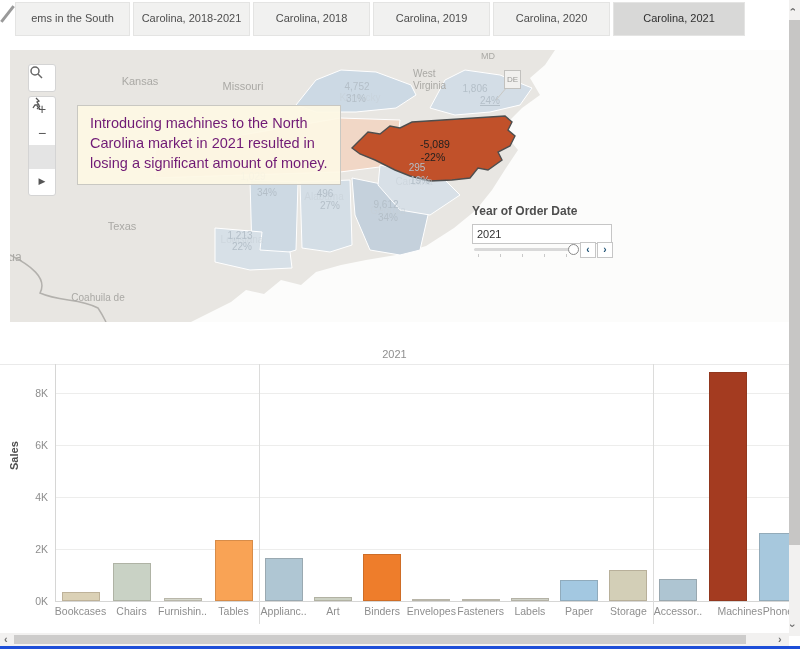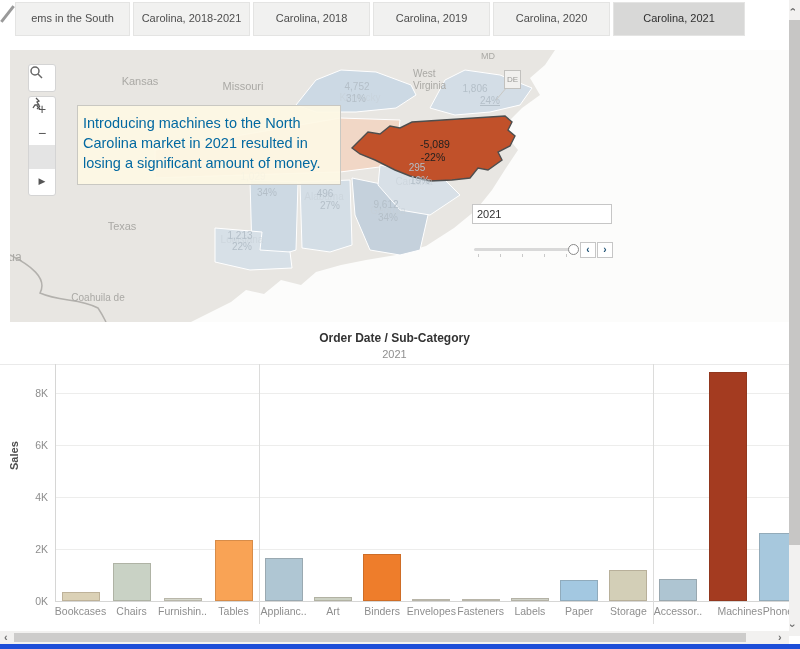--- a/index.html
+++ b/index.html
@@ -1,36 +1,36 @@
 <!DOCTYPE html>
 <html><head>
 <meta charset="utf-8">
 <style>
   html,body{margin:0;padding:0;background:#fff;}
   #app{position:relative;width:800px;height:649px;background:#fff;overflow:hidden;
-       font-family:"Liberation Sans",sans-serif;border-bottom:5px solid #1d4ed8;box-sizing:border-box;}
+       font-family:"Liberation Sans",sans-serif;border-bottom:3px solid #1d4ed8;box-sizing:border-box;}
   
   #tabbar{position:absolute;left:0;top:0;width:789px;height:40px;background:#fff;}
   .tab{position:relative;display:inline-block;height:32px;margin-right:3px;background:#f1f1f0;
        border:1px solid #e4e4e3;font-size:11px;color:#4e4e4e;text-align:center;line-height:30px;
        vertical-align:top;overflow:hidden;white-space:nowrap;}
   .tab.active{background:#d8d8d7;color:#2f2f2f;}
   #tab-slash{position:absolute;left:6px;top:4px;width:3px;height:20px;background:#9a9a9a;transform:rotate(38deg);}
   
   #map{position:absolute;left:10px;top:50px;width:780px;height:272px;background:#fcfcfb;overflow:hidden;}
   #map svg{position:absolute;left:0;top:0;}
   .map-label{position:absolute;color:#aaa9a5;font-size:11px;transform:translateX(-50%);white-space:nowrap;z-index:2;}
   .map-label.small{font-size:9px;}
   .ghost{position:absolute;color:#c6cfd6;font-size:10px;transform:translateX(-50%);opacity:.55;z-index:2;white-space:nowrap;}
   .mv{position:absolute;color:#b4bfc8;font-size:10px;transform:translateX(-50%);z-index:3;white-space:nowrap;text-align:center;}
   .mv.dark{color:#1f1f1f;font-size:10.5px;}
   #de-box{position:absolute;left:494px;top:20px;width:15px;height:17px;border:1px solid #c2c1be;
           background:#f1f0ee;color:#9a9a97;font-size:8px;text-align:center;line-height:17px;z-index:2;}
   #annotation{position:absolute;left:67px;top:55px;width:264px;height:80px;background:rgba(253,248,228,0.93);
-          border:1px solid #c9c8c2;box-sizing:border-box;padding:7px 5px;font-size:14.5px;color:#0369a1;
+          border:1px solid #c9c8c2;box-sizing:border-box;padding:7px 12px;font-size:14.5px;color:#701a75;
           line-height:1.38;z-index:4;}
   
   .mtool{position:absolute;background:#fff;border:1px solid #d4d4d4;border-radius:3px;z-index:5;}
   #tool-search{left:18px;top:14px;width:26px;height:26px;}
   #tool-group{left:18px;top:46px;width:26px;height:98px;}
   .tcell{width:26px;height:24px;text-align:center;line-height:24px;color:#555;font-size:14px;cursor:pointer;}
   .tcell.sel{background:#e4e4e4;}
   .tcell svg{vertical-align:middle;}
   #attribution{position:absolute;left:2px;bottom:2px;background:rgba(255,255,255,0.85);padding:1px 5px;
           font-size:10px;color:#333;z-index:5;}
@@ -144,35 +144,35 @@
         <svg width="14" height="14" viewBox="0 0 14 14">
             <path d="M7,1 L10,4 L8,5 L10,8 L6,8 L4,11" fill="none" stroke="#555" stroke-width="1.3"></path>
             <path d="M8,9 l3,3 M11,9 l-3,3" stroke="#555" stroke-width="1.2"></path>
           </svg>
       </div>
       <div class="tcell" style="font-size:9px;">▶</div>
     </div>
 
 
     <div id="filter">
+      <div class="ftitle">Year of Order Date</div>
       <input type="text" value="2021" style="">
       <div class="slider">
         <div class="stick" style="left:4px;"></div>
           <div class="stick" style="left:26px;"></div>
         <div class="stick" style="left:48px;"></div>
           <div class="stick" style="left:70px;"></div>
         <div class="stick" style="left:92px;"></div>
         <div class="sknob"></div>
       </div>
       <div class="fbtn" style="left:108px;">‹</div>
       <div class="fbtn" style="left:125px;">›</div>
     </div>
   </div>
 
-  <div id="chart-title">Order Date / Sub-Category</div>
   <div id="chart-sub">2021</div>
 
   <div id="plot">
     <div class="axisline" style="left:0px;top:364px;width:789px;height:1px;background:#eaeaea;"></div>
     <div class="gridline" style="top:393px;"></div>
     <div class="gridline" style="top:445px;"></div>
     <div class="gridline" style="top:497px;"></div>
     <div class="gridline" style="top:549px;"></div>
     <div class="axisline" style="left:55px;top:364px;width:1px;height:238px;"></div>
     <div class="axisline" style="left:55px;top:601px;width:734px;height:1px;"></div>

